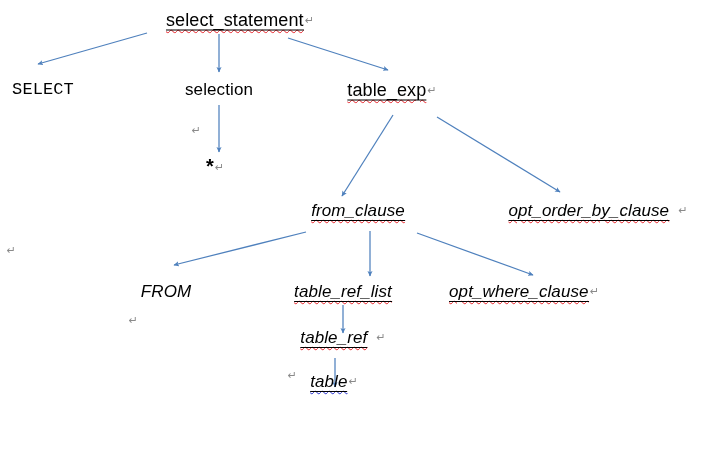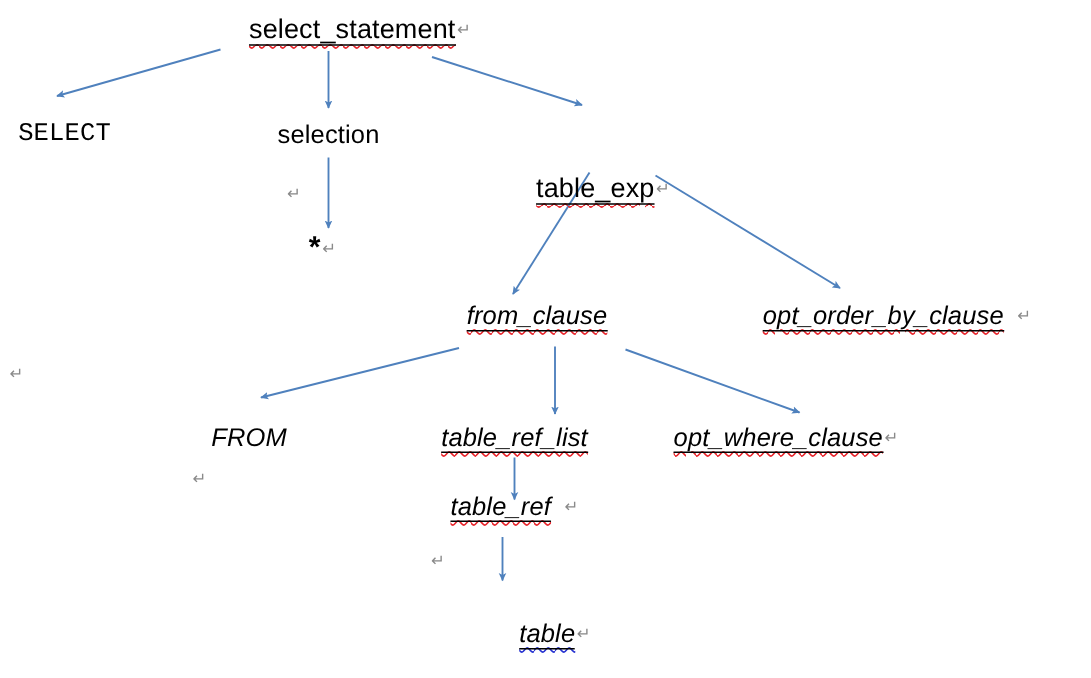--- a/index.html
+++ b/index.html
@@ -136,29 +136,29 @@
       </g>
       <g>
         <line x1="335" y1="358" x2="335" y2="387" stroke="#4f81bd" stroke-width="1.25" marker-end="url(#arrowhead)"></line>
       </g>
     </svg>
 
   <div id="node-layer">
       <div class="node upright uline squig-red big" style="left: 240px; top: 20px;"><span class="txt">select_statement</span><span class="pilcrow-inline">↵</span></div>
       <div class="node upright" style="left: 43px; top: 90px; font-family: Liberation Mono, monospace;"><span class="txt">SELECT</span></div>
       <div class="node upright" style="left: 219px; top: 90px;"><span class="txt">selection</span></div>
-      <div class="node upright uline squig-red big" style="left: 402px; top: 90px; margin-top: 36px;"><span class="txt">table_exp</span><span class="pilcrow-inline">↵</span></div>
+      <div class="node upright uline squig-red big" style="left: 392px; top: 90px;"><span class="txt">table_exp</span><span class="pilcrow-inline">↵</span></div>
       <div class="node upright star" style="left: 215px; top: 166px;"><span class="txt">*</span><span class="pilcrow-inline">↵</span></div>
       <div class="node italic uline squig-red" style="left: 358px; top: 211px; text-align: right;"><span class="txt">from_clause</span></div>
       <div class="node italic uline squig-red" style="left: 598px; top: 211px;"><span class="txt">opt_order_by_clause</span><span class="pilcrow-inline spaced">↵</span></div>
       <div class="node italic" style="left: 166px; top: 292px; text-align: center;"><span class="txt">FROM</span></div>
       <div class="node italic uline squig-red" style="left: 343px; top: 292px;"><span class="txt">table_ref_list</span></div>
       <div class="node italic uline squig-red" style="left: 524px; top: 292px;"><span class="txt">opt_where_clause</span><span class="pilcrow-inline">↵</span></div>
       <div class="node italic uline squig-red" style="left: 343px; top: 338px;"><span class="txt">table_ref</span><span class="pilcrow-inline spaced">↵</span></div>
-      <div class="node italic uline squig-blue" style="left: 334px; top: 423px; margin-left: 36px;"><span class="txt">table</span><span class="pilcrow-inline">↵</span></div>
+      <div class="node italic uline squig-blue" style="left: 334px; top: 382px;"><span class="txt">table</span><span class="pilcrow-inline">↵</span></div>
     </div>
   <div id="mark-layer">
       <div class="mark" style="left: 196px; top: 130px;">↵</div>
       <div class="mark" style="left: 11px; top: 250px;">↵</div>
       <div class="mark" style="left: 133px; top: 320px;">↵</div>
       <div class="mark" style="left: 292px; top: 375px;">↵</div>
     </div>
 
 </div>
 

